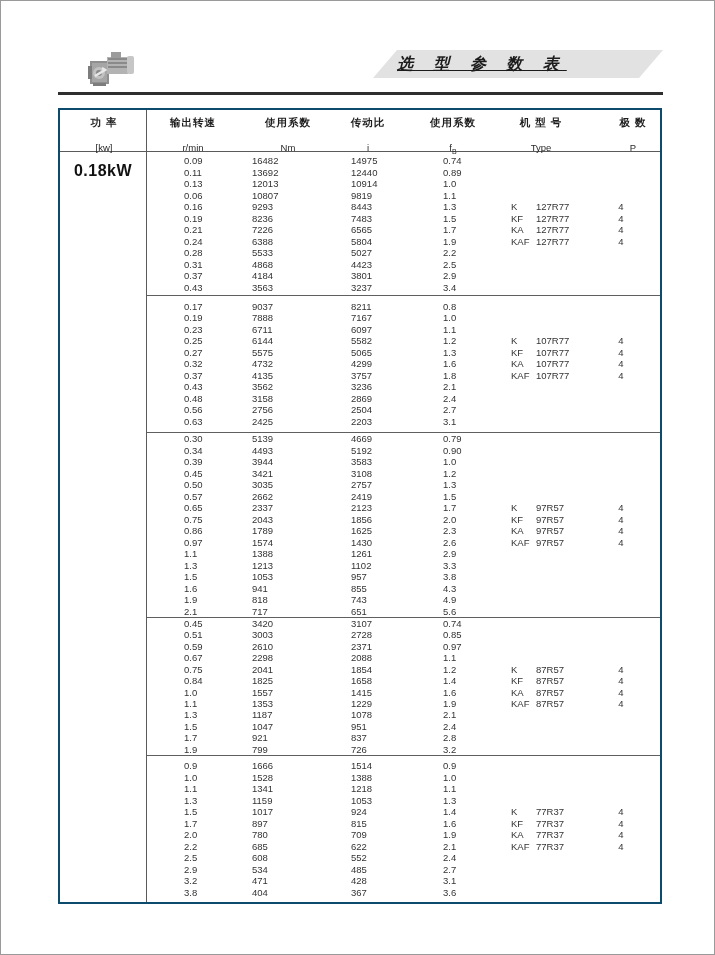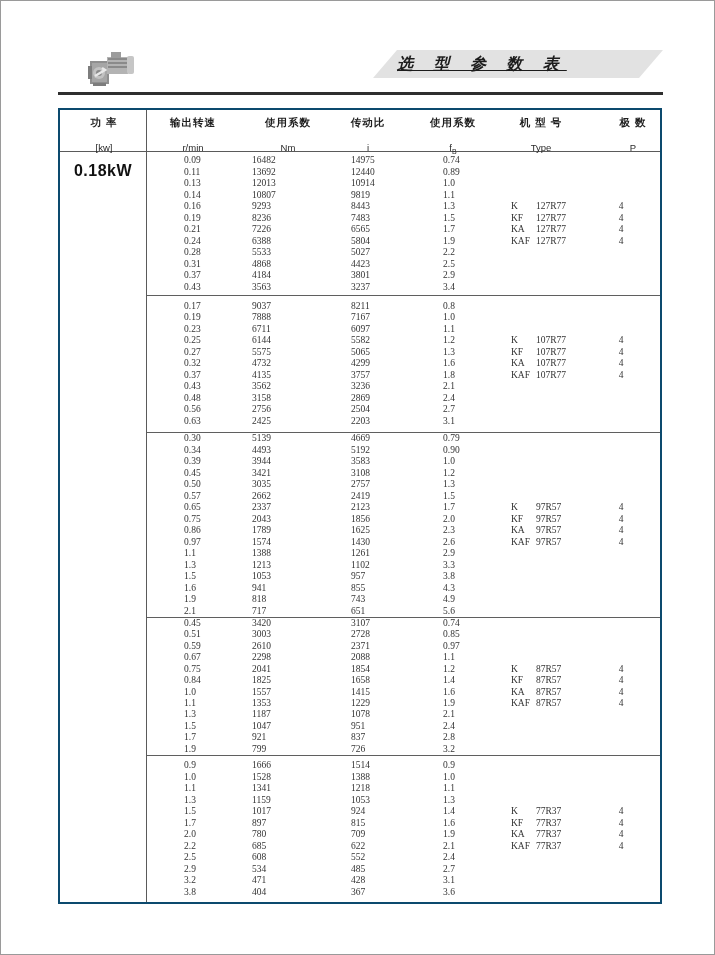--- a/index.html
+++ b/index.html
@@ -42,21 +42,21 @@
   .h-ratio  { left:263px; }
   .h-fb     { left:348px; }
   .h-type   { left:436px; }
   .h-poles  { left:528px; }
 
   .power-value {
     position:absolute; left:0; top:52px; width:86px; text-align:center;
     font-weight:bold; font-size:16px; color:#111; letter-spacing:0.5px;
   }
 
-  .blocks { position:absolute; left:87px; top:43px; width:513px; height:749px;font-family:Liberation Serif, serif; }
+  .blocks { position:absolute; left:87px; top:43px; width:513px; height:749px; }
   .block { display:flex; flex-direction:column; justify-content:center; }
   .block + .block { border-top:1px solid #5f5f5f; }
   .block.b0 { height:142px; }
   .block.b1 { height:137px; }
   .block.b2 { height:185px; }
   .block.b3 { height:138px; }
   .block.b4 { height:147px; }
 
   .trow { position:relative; height:11.5px; font-size:9.5px; color:#333; line-height:11.5px; }
   .trow span { position:absolute; white-space:pre; }
@@ -155,21 +155,21 @@
   </div>
           <div class="trow">
     <span class="c-speed">0.13</span>
     <span class="c-torque">12013</span>
     <span class="c-ratio">10914</span>
     <span class="c-fb">1.0</span>
     <span class="c-type"><span class="pfx"></span><span></span></span>
     <span class="c-poles"></span>
   </div>
           <div class="trow">
-    <span class="c-speed">0.14</span>
+    <span class="c-speed">0.06</span>
     <span class="c-torque">10807</span>
     <span class="c-ratio">9819</span>
     <span class="c-fb">1.1</span>
     <span class="c-type"><span class="pfx"></span><span></span></span>
     <span class="c-poles"></span>
   </div>
           <div class="trow">
     <span class="c-speed">0.16</span>
     <span class="c-torque">9293</span>
     <span class="c-ratio">8443</span>

